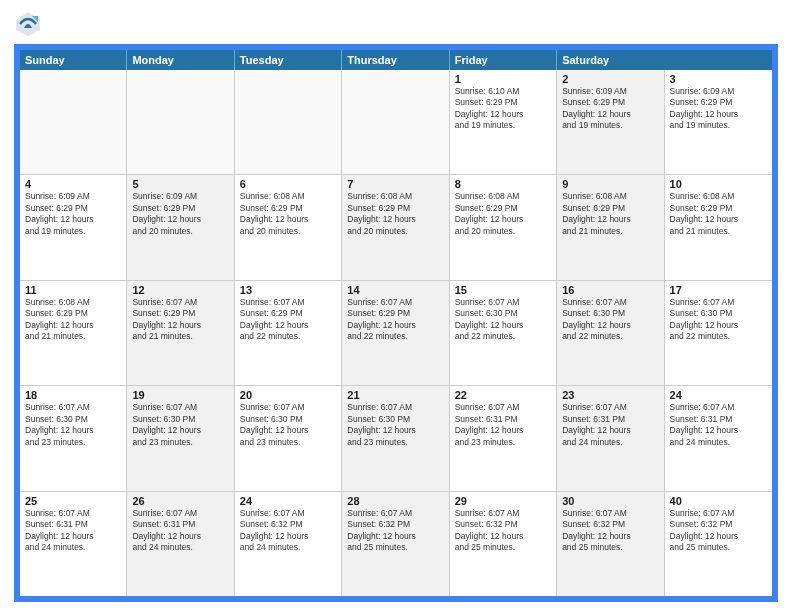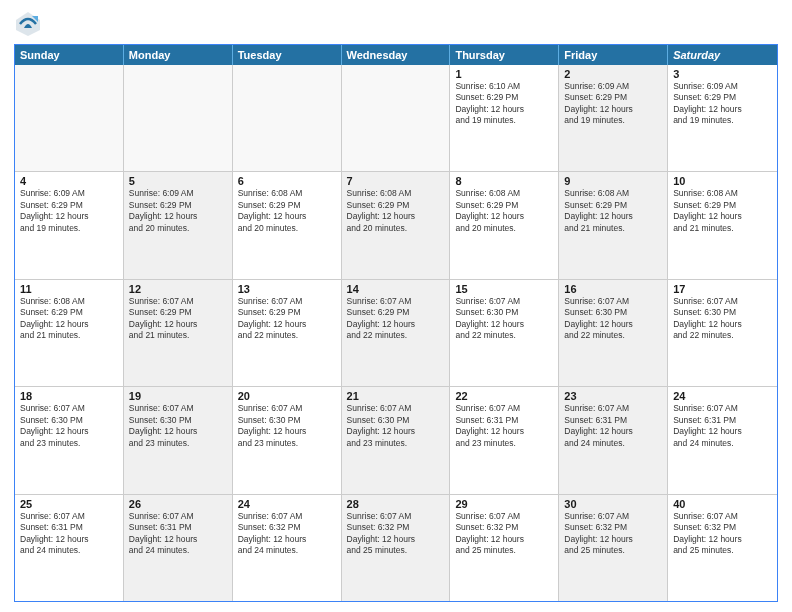--- a/index.html
+++ b/index.html
@@ -58,36 +58,36 @@
     }
     .subtitle {
       font-size: 13px;
       color: #333;
       margin-top: 2px;
     }
     .calendar {
       flex: 1;
       display: flex;
       flex-direction: column;
-      border: 1px solid #3b82f6;
+      border: 6px solid #3b82f6;
     }
     .cal-header {
       display: grid;
       grid-template-columns: repeat(7, 1fr);
       background: #2471a3;
     }
     .cal-header-cell {
       color: #fff;
       font-size: 11px;
       font-weight: bold;
       padding: 4px 5px;
       text-align: left;
       border-right: 1px solid #5dade2;
     }
-    .cal-header-cell:last-child { border-right: none; font-style: italic; }
+    .cal-header-cell:last-child { border-right: none; }
     .cal-body {
       flex: 1;
       display: flex;
       flex-direction: column;
     }
     .cal-row {
       display: grid;
       grid-template-columns: repeat(7, 1fr);
       flex: 1;
       border-top: 1px solid #ccc;
@@ -138,21 +138,20 @@
       <div class="month-title"></div>
       <div class="subtitle"></div>
     </div>
   </div>
 
   <div class="calendar">
     <div class="cal-header">
     <div class="cal-header-cell">Sunday</div>
         <div class="cal-header-cell">Monday</div>
         <div class="cal-header-cell">Tuesday</div>
-        <div class="cal-header-cell">Wednesday</div>
         <div class="cal-header-cell">Thursday</div>
         <div class="cal-header-cell">Friday</div>
         <div class="cal-header-cell">Saturday</div>
       </div>
     <div class="cal-body">
     <div class="cal-row">
           <div class="cal-cell empty"></div>
           <div class="cal-cell empty"></div>
           <div class="cal-cell empty"></div>
           <div class="cal-cell empty"></div>

